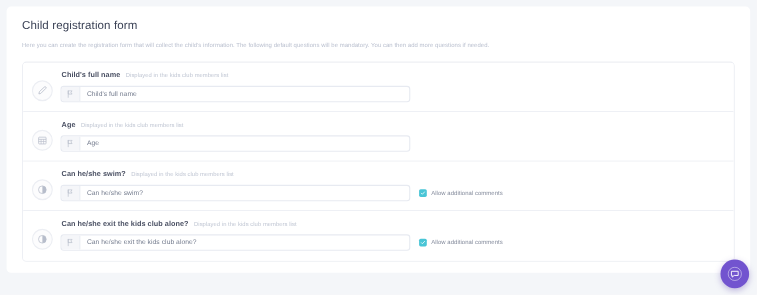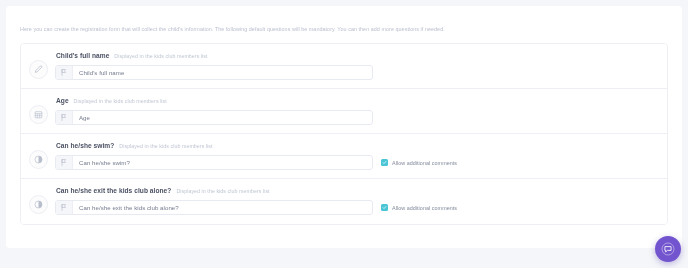--- a/index.html
+++ b/index.html
@@ -220,20 +220,21 @@
   .fab svg { display: block; }
 </style>
 </head>
 <body>
 
 <div class="page">
 
   <div class="card">
 
     <div class="card-header">
+      <div class="page-title">Child registration form</div>
       <div class="page-desc">Here you can create the registration form that will collect the child's information. The following default questions will be mandatory. You can then add more questions if needed.</div>
     </div>
 
     <div class="question-list">
 
       <div class="question-row row-1">
         <div class="row-icon">
           <svg width="9" height="9" viewBox="0 0 16 16">
             <path d="M11.3 1.9a1.6 1.6 0 0 1 2.3 2.3L5.4 12.4l-3 .7.7-3z" fill="none" stroke="#b7bdcb" stroke-width="1.3" stroke-linejoin="round" stroke-linecap="round"></path>
           </svg>

